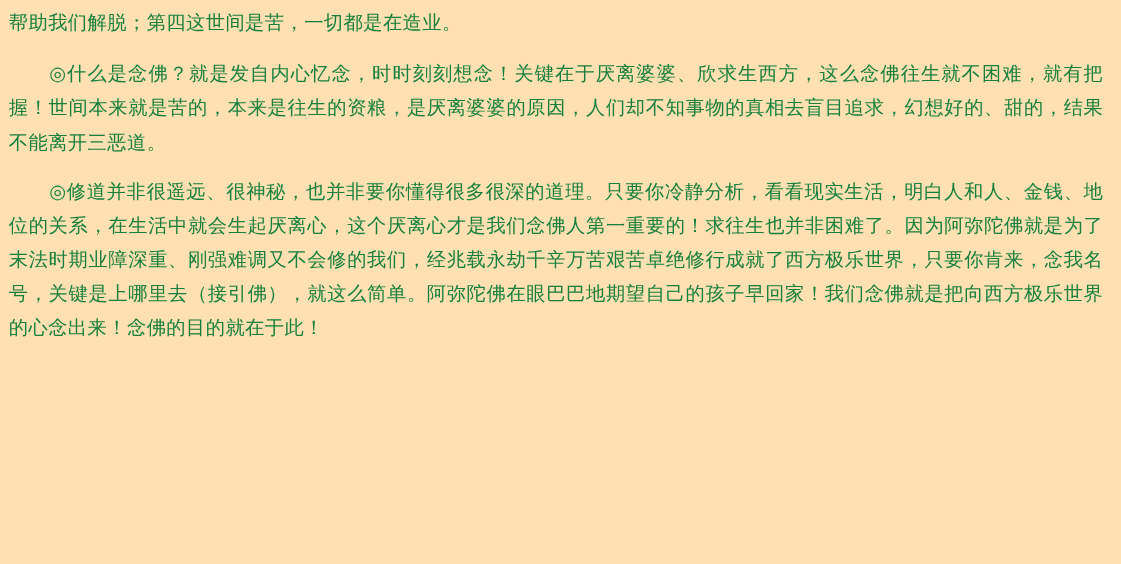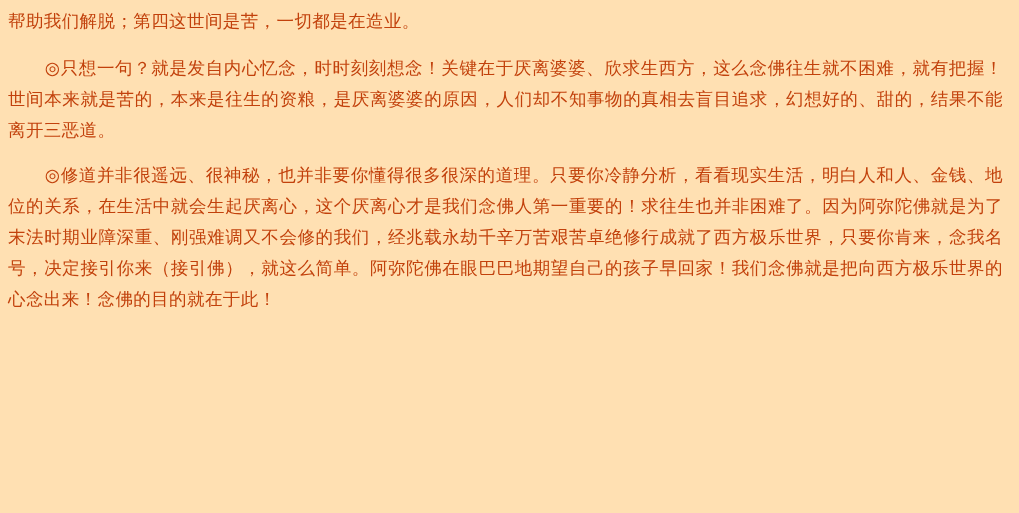--- a/index.html
+++ b/index.html
@@ -15,21 +15,21 @@
   }
   #page {
     position: relative;
     width: 1019px;
     height: 513px;
     background: #ffe0b2;
     box-sizing: border-box;
     padding: 6px 16px 0 8px;
   }
   .para {
-    color: #c2410c;
+    color: #15803d;
     font-size: 17.5px;
     line-height: 31px;
     letter-spacing: 0.4px;
     text-align: justify;
     text-justify: inter-ideograph;
     margin: 0 0 14px 0;
     white-space: pre-wrap;
     word-break: break-all;
   }
   .para.first {
@@ -37,15 +37,15 @@
   }
   .para.indent {
     text-indent: 2.1em;
   }
 </style>
 </head>
 <body>
 
 <div id="page">
   <p class="para first">帮助我们解脱；第四这世间是苦，一切都是在造业。</p>
-  <p class="para indent">◎只想一句？就是发自内心忆念，时时刻刻想念！关键在于厌离婆婆、欣求生西方，这么念佛往生就不困难，就有把握！世间本来就是苦的，本来是往生的资粮，是厌离婆婆的原因，人们却不知事物的真相去盲目追求，幻想好的、甜的，结果不能离开三恶道。</p>
-  <p class="para indent">◎修道并非很遥远、很神秘，也并非要你懂得很多很深的道理。只要你冷静分析，看看现实生活，明白人和人、金钱、地位的关系，在生活中就会生起厌离心，这个厌离心才是我们念佛人第一重要的！求往生也并非困难了。因为阿弥陀佛就是为了末法时期业障深重、刚强难调又不会修的我们，经兆载永劫千辛万苦艰苦卓绝修行成就了西方极乐世界，只要你肯来，念我名号，决定接引你来（接引佛），就这么简单。阿弥陀佛在眼巴巴地期望自己的孩子早回家！我们念佛就是把向西方极乐世界的心念出来！念佛的目的就在于此！</p>
+  <p class="para indent">◎什么是念佛？就是发自内心忆念，时时刻刻想念！关键在于厌离婆婆、欣求生西方，这么念佛往生就不困难，就有把握！世间本来就是苦的，本来是往生的资粮，是厌离婆婆的原因，人们却不知事物的真相去盲目追求，幻想好的、甜的，结果不能离开三恶道。</p>
+  <p class="para indent">◎修道并非很遥远、很神秘，也并非要你懂得很多很深的道理。只要你冷静分析，看看现实生活，明白人和人、金钱、地位的关系，在生活中就会生起厌离心，这个厌离心才是我们念佛人第一重要的！求往生也并非困难了。因为阿弥陀佛就是为了末法时期业障深重、刚强难调又不会修的我们，经兆载永劫千辛万苦艰苦卓绝修行成就了西方极乐世界，只要你肯来，念我名号，关键是上哪里去（接引佛），就这么简单。阿弥陀佛在眼巴巴地期望自己的孩子早回家！我们念佛就是把向西方极乐世界的心念出来！念佛的目的就在于此！</p>
 </div>
 
 </body></html>

